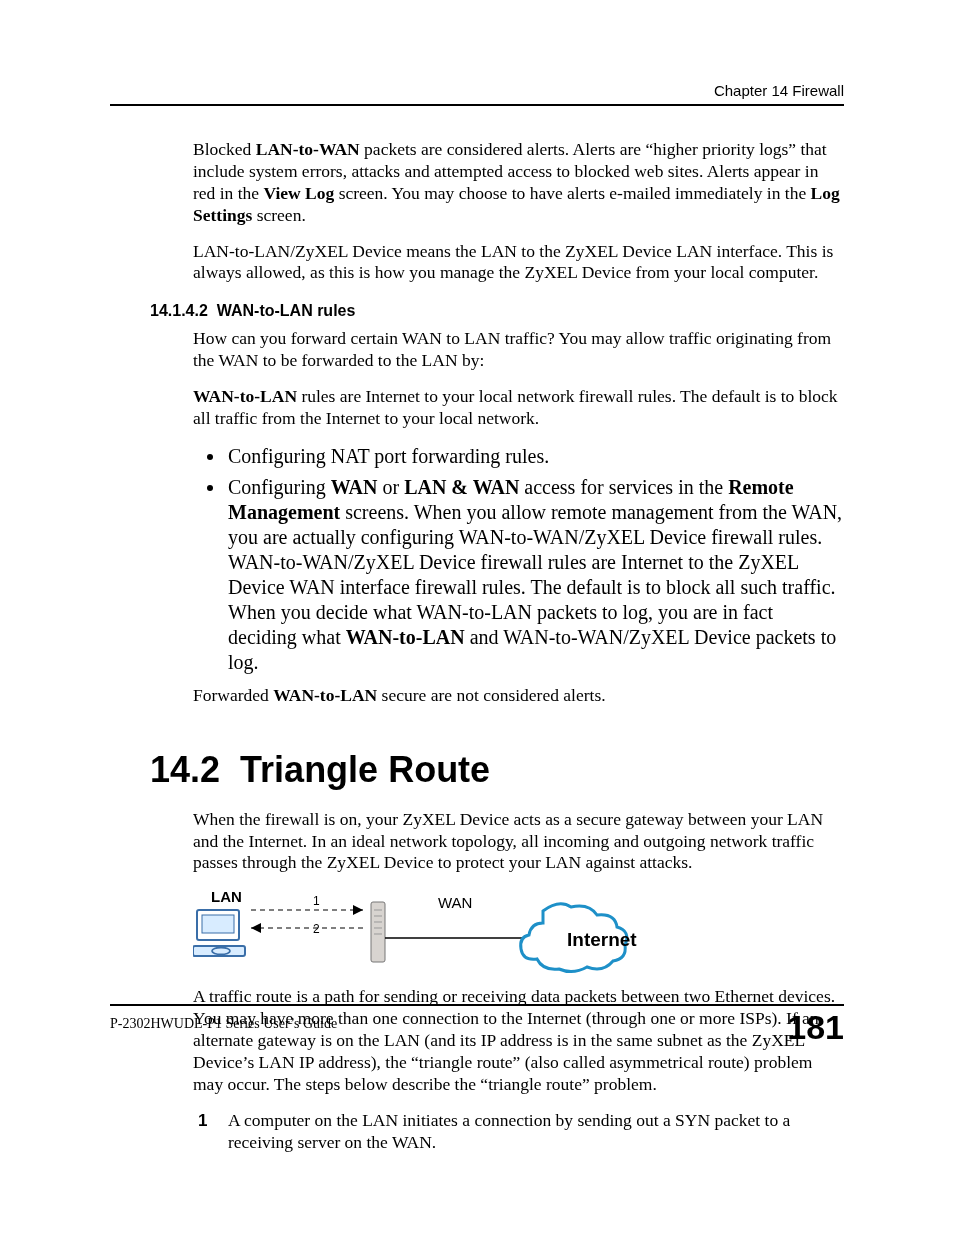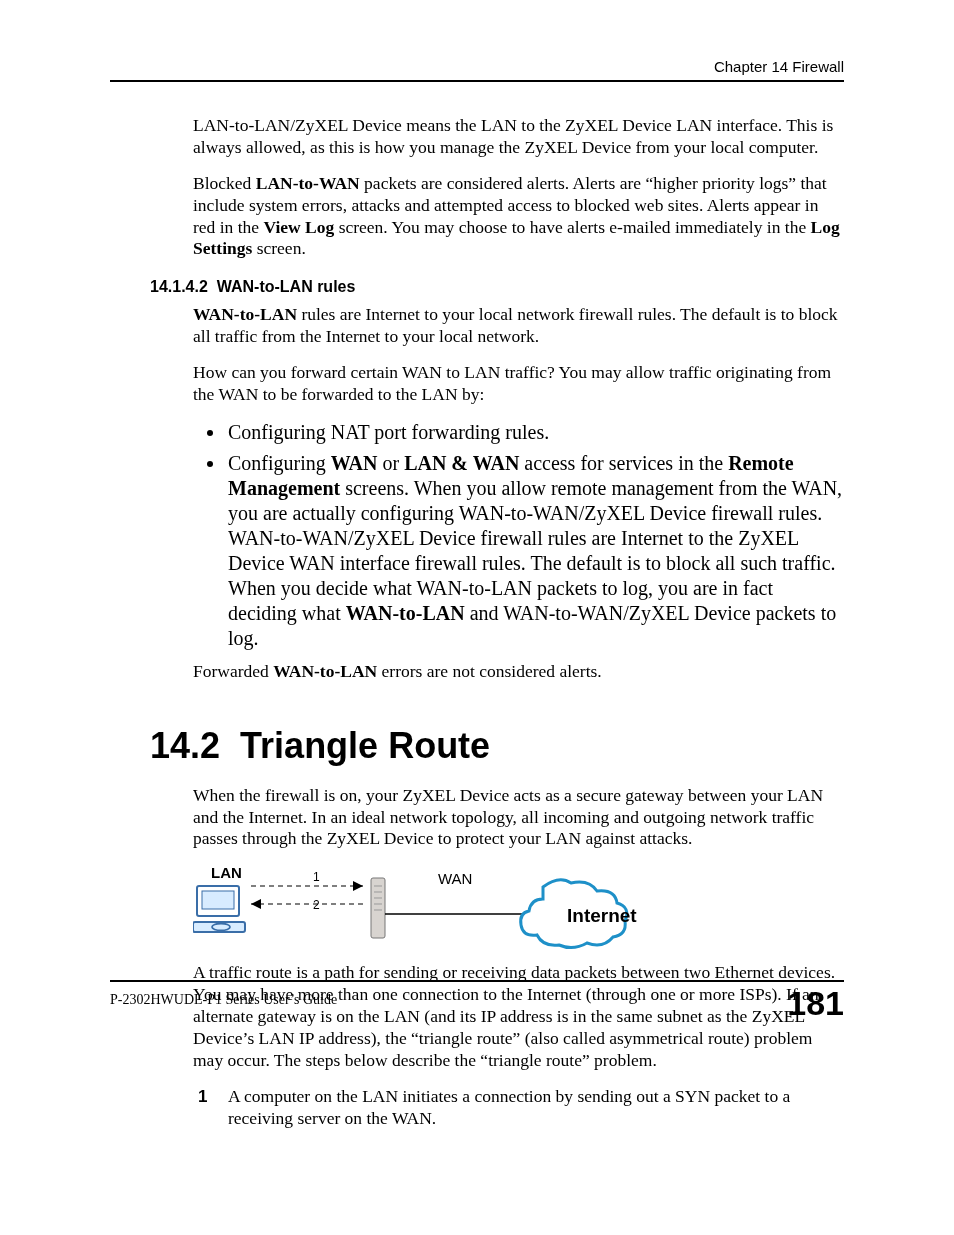--- a/index.html
+++ b/index.html
@@ -10,20 +10,21 @@
     height: 1235px;
     background: #fff;
     font-family: "Times New Roman", Times, serif;
     color: #000;
   }
   .page {
     position: relative;
     width: 954px;
     height: 1075px;
     box-sizing: border-box;
+    margin-top: 24px;
   }
   .header-right {
     position: absolute;
     top: 58px;
     right: 110px;
     font-family: Arial, Helvetica, sans-serif;
     font-size: 15px;
     color: #000;
   }
   .hr-top {
@@ -150,45 +151,45 @@
 </style>
 </head>
 <body>
 
 <div class="page">
   <div class="header-right">Chapter 14 Firewall</div>
   <div class="hr-top"></div>
 
   <div class="content">
 
-    <p class="body-para">LAN-to-LAN/ZyXEL Device means the LAN to the ZyXEL Device LAN interface. This is always allowed, as this is how you manage the ZyXEL Device from your local computer.</p>
-
     <p class="body-para">
       <span>Blocked </span><b>LAN-to-WAN</b><span> packets are considered alerts. Alerts are “higher priority logs” that include system errors, attacks and attempted access to blocked web sites. Alerts appear in red in the </span><b>View Log</b><span> screen. You may choose to have alerts e-mailed immediately in the </span><b>Log Settings</b><span> screen.</span>
     </p>
 
+    <p class="body-para">LAN-to-LAN/ZyXEL Device means the LAN to the ZyXEL Device LAN interface. This is always allowed, as this is how you manage the ZyXEL Device from your local computer.</p>
+
     <div class="sect-num-h4">
       <span>14.1.4.2</span>&nbsp;&nbsp;<span>WAN-to-LAN rules</span>
     </div>
 
+    <p class="body-para">How can you forward certain WAN to LAN traffic? You may allow traffic originating from the WAN to be forwarded to the LAN by:</p>
+
     <p class="body-para">
       <b>WAN-to-LAN</b><span> rules are Internet to your local network firewall rules. The default is to block all traffic from the Internet to your local network.</span>
     </p>
-
-    <p class="body-para">How can you forward certain WAN to LAN traffic? You may allow traffic originating from the WAN to be forwarded to the LAN by:</p>
 
     <ul class="bullet-list">
       <li>Configuring NAT port forwarding rules.</li>
       <li>
         <span>Configuring </span><b>WAN</b><span> or </span><b>LAN &amp; WAN</b><span> access for services in the </span><b>Remote Management</b><span> screens. When you allow remote management from the WAN, you are actually configuring WAN-to-WAN/ZyXEL Device firewall rules. WAN-to-WAN/ZyXEL Device firewall rules are Internet to the ZyXEL Device WAN interface firewall rules. The default is to block all such traffic. When you decide what WAN-to-LAN packets to log, you are in fact deciding what </span><b>WAN-to-LAN</b><span> and WAN-to-WAN/ZyXEL Device packets to log.</span>
       </li>
     </ul>
 
     <p class="body-para">
-      <span>Forwarded </span><b>WAN-to-LAN</b><span> errors are not considered alerts.</span>
+      <span>Forwarded </span><b>WAN-to-LAN</b><span> secure are not considered alerts.</span>
     </p>
 
     <div class="h2">
       <span>14.2</span>&nbsp;&nbsp;<span>Triangle Route</span>
     </div>
 
     <p class="body-para">When the firewall is on, your ZyXEL Device acts as a secure gateway between your LAN and the Internet. In an ideal network topology, all incoming and outgoing network traffic passes through the ZyXEL Device to protect your LAN against attacks.</p>
 
 
     <div class="figure">

